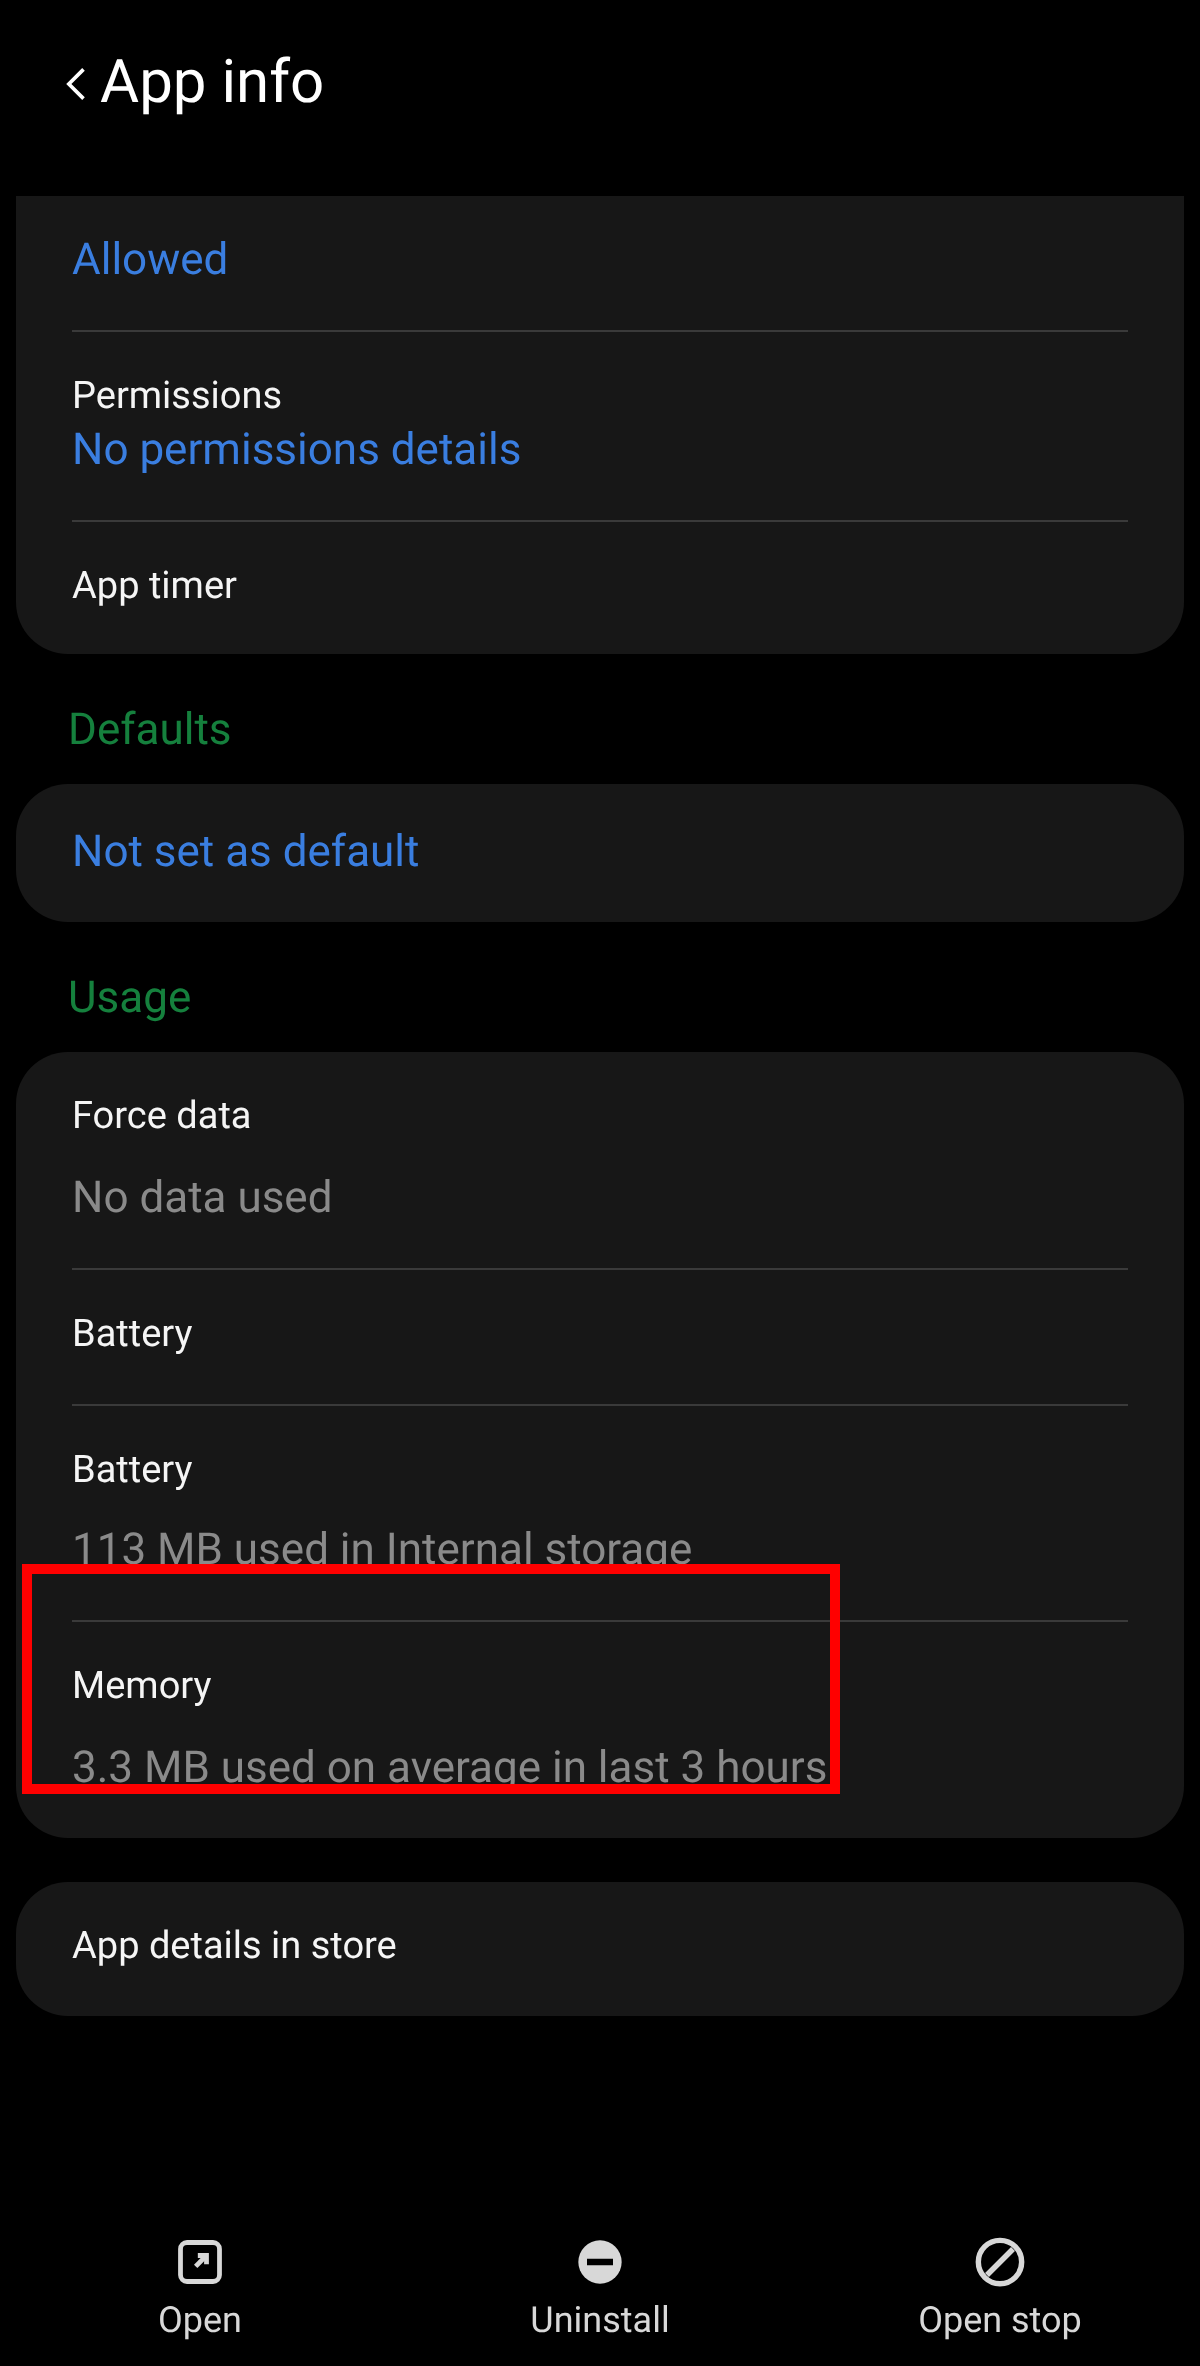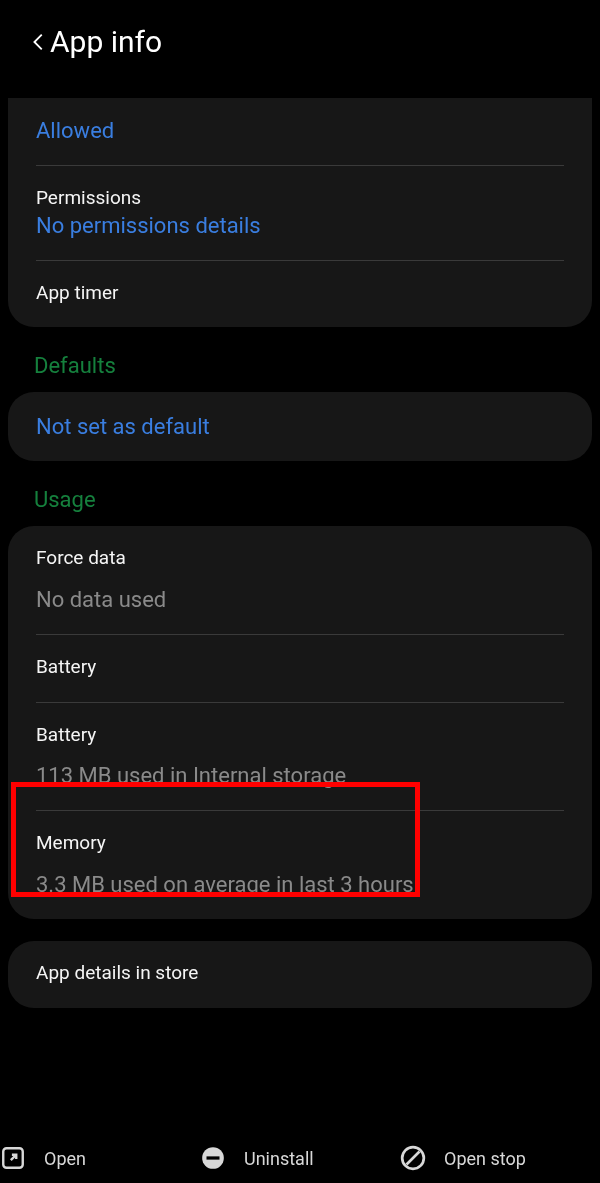--- a/index.html
+++ b/index.html
@@ -92,22 +92,23 @@
       left: 0;
       right: 0;
       display: flex;
       justify-content: space-around;
       align-items: center;
       padding: 16px 0 12px;
       background: #000;
     }
     .bottom-item {
       display: flex;
-      align-items: center;
-      gap: 18px;
+      flex-direction: column;
+      align-items: center;
+      gap: 6px;
       flex: 1;
     }
     .bottom-label {
       font-size: 18px;
       color: #d8d8d8;
     }
     .bottom-icon {
       width: 26px;
       height: 26px;
       display: flex;

